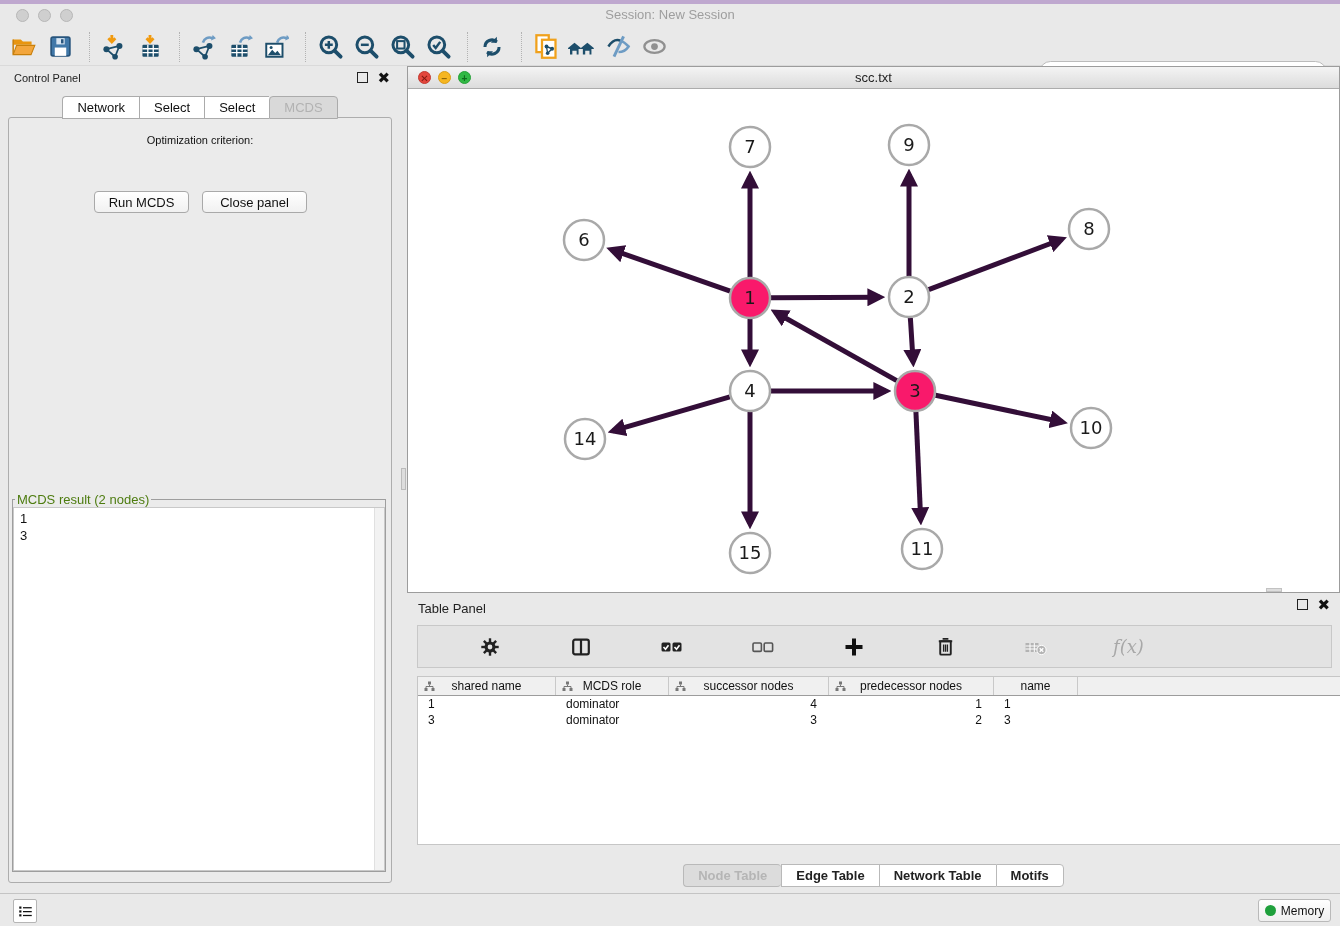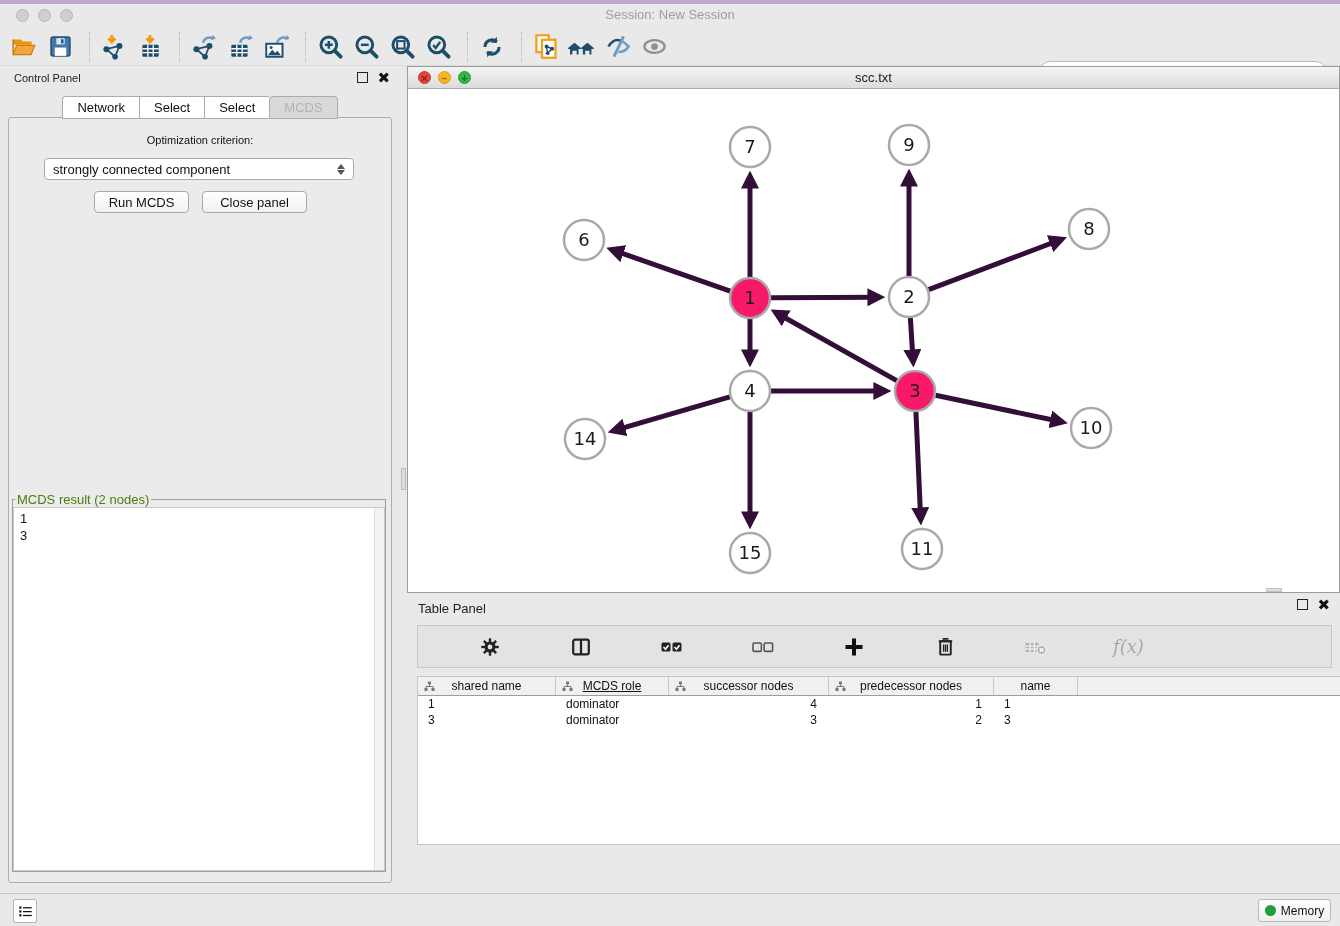--- a/index.html
+++ b/index.html
@@ -252,27 +252,20 @@
     </div>
   </div>
   <div class="abs" id="cp-tabs">
       <div class="tab">Network</div>
       <div class="tab">Select</div>
       <div class="tab">Select</div>
       <div class="tab disabled">MCDS</div>
     </div>
   <div class="abs" id="cp-body"></div>
   <div class="abs" id="opt-label">Optimization criterion:</div>
-  <div class="abs" id="opt-select">
-    <span>strongly connected component</span>
-    <span class="stepper">
-        <span class="tri-up"></span>
-        <span class="tri-down"></span>
-      </span>
-  </div>
   <div class="push-btn" id="run-btn">Run MCDS</div>
   <div class="push-btn" id="closepanel-btn">Close panel</div>
   <fieldset id="mcds-fieldset">
     <legend id="mcds-legend">MCDS result (2 nodes)</legend>
     <div id="mcds-result-area">
       <div id="mcds-result-text">1
 3</div>
       <div id="mcds-scrolltrack"></div>
     </div>
   </fieldset>
@@ -409,21 +402,21 @@
     <div id="thead">
         <div class="hcell" style="width: 138px;">
           <svg class="treeicon" width="11" height="11" viewBox="0 0 11 11">
             <rect x="4" y="0.5" width="3" height="3" fill="#777"></rect>
             <rect x="0.5" y="7" width="3" height="3" fill="#777"></rect>
             <rect x="7.5" y="7" width="3" height="3" fill="#777"></rect>
             <path d="M5.5 3.5v2M2 7V5.5h7V7" stroke="#777" stroke-width="1" fill="none"></path>
           </svg>
           <span>shared name</span>
         </div>
-        <div class="hcell" style="width: 113px; text-decoration: underline;">
+        <div class="hcell" style="width: 113px;">
           <svg class="treeicon" width="11" height="11" viewBox="0 0 11 11">
             <rect x="4" y="0.5" width="3" height="3" fill="#777"></rect>
             <rect x="0.5" y="7" width="3" height="3" fill="#777"></rect>
             <rect x="7.5" y="7" width="3" height="3" fill="#777"></rect>
             <path d="M5.5 3.5v2M2 7V5.5h7V7" stroke="#777" stroke-width="1" fill="none"></path>
           </svg>
           <span>MCDS role</span>
         </div>
         <div class="hcell" style="width: 160px;">
           <svg class="treeicon" width="11" height="11" viewBox="0 0 11 11">
@@ -458,20 +451,26 @@
         </div>
         <div class="trow">
           <div class="tcell al" style="width: 138px;">3</div>
           <div class="tcell al" style="width: 113px;">dominator</div>
           <div class="tcell ar" style="width: 160px;">3</div>
           <div class="tcell ar" style="width: 165px;">2</div>
           <div class="tcell al" style="width: 84px;">3</div>
         </div>
       </div>
   </div>
+  <div class="abs" id="tp-tabs">
+      <div class="btab disabled">Node Table</div>
+      <div class="btab">Edge Table</div>
+      <div class="btab">Network Table</div>
+      <div class="btab">Motifs</div>
+    </div>
 </div>
 
 <div class="abs" id="statusbar">
   <div class="abs" id="list-btn">
     <svg width="15" height="15" viewBox="0 0 24 24">
       <rect x="2" y="4" width="3.5" height="3.5" fill="#111"></rect>
         <rect x="8" y="5" width="14" height="2" fill="#111"></rect>
       <rect x="2" y="10.2" width="3.5" height="3.5" fill="#111"></rect>
         <rect x="8" y="11.2" width="14" height="2" fill="#111"></rect>
       <rect x="2" y="16.4" width="3.5" height="3.5" fill="#111"></rect>

